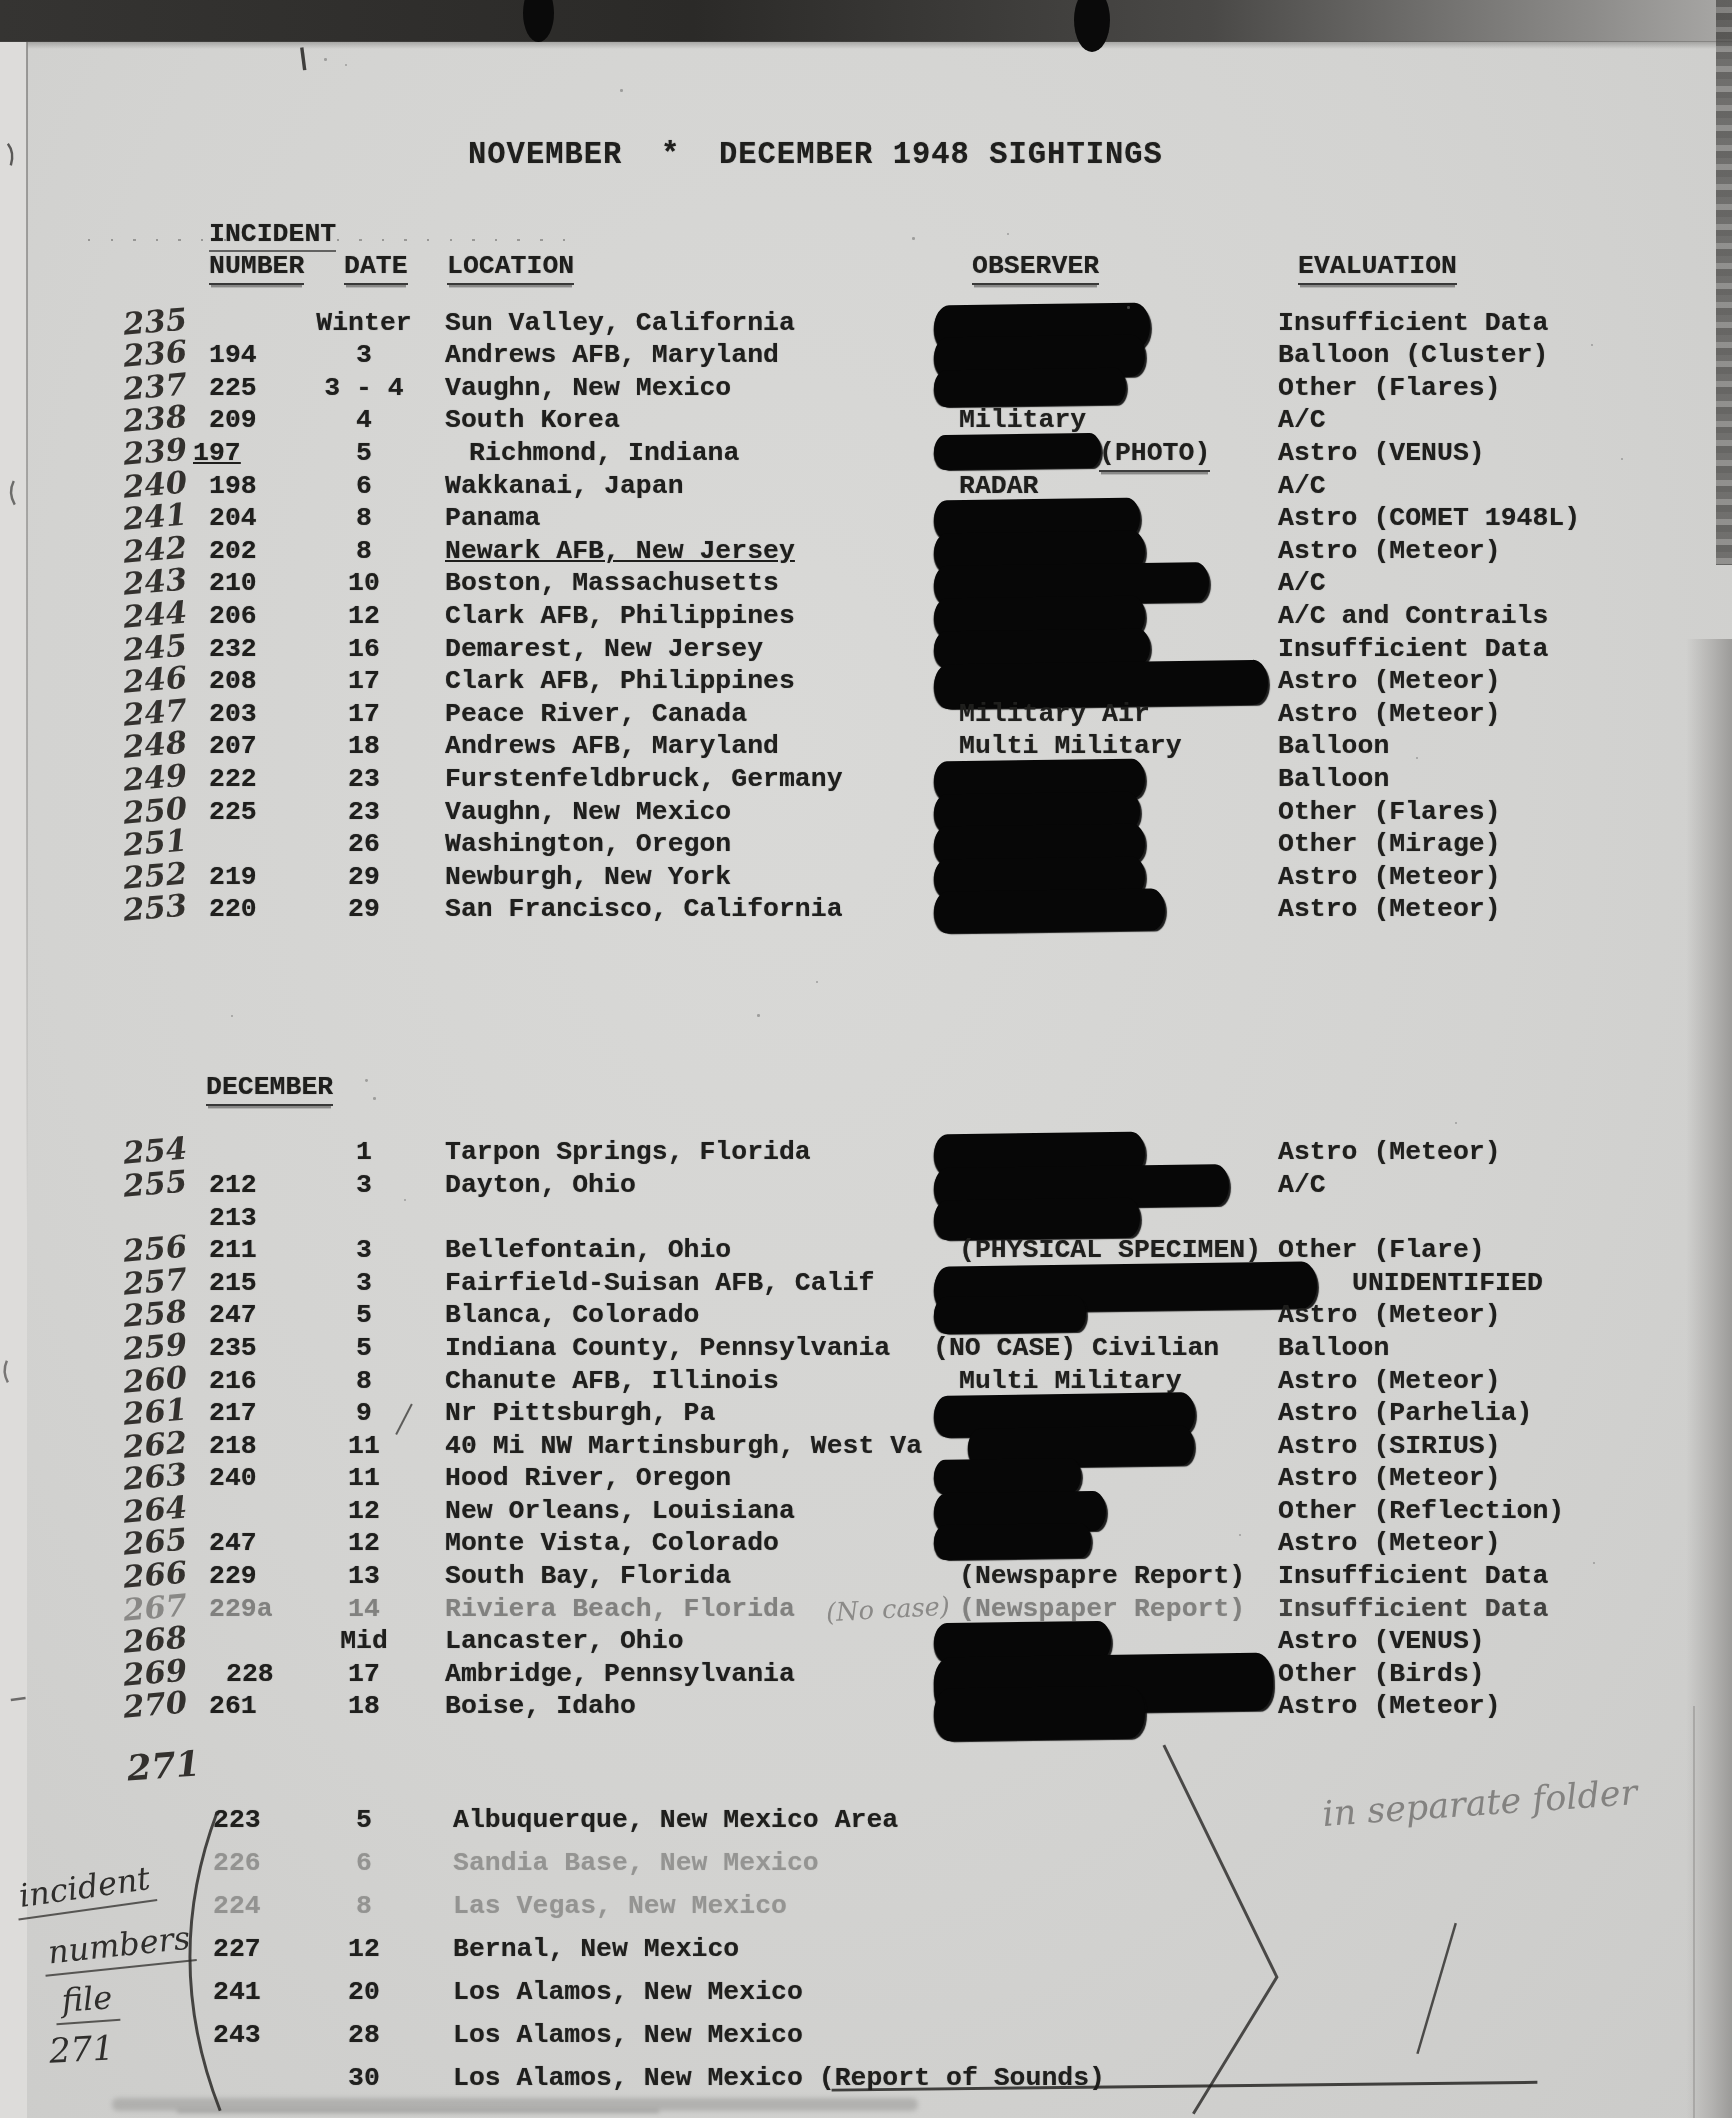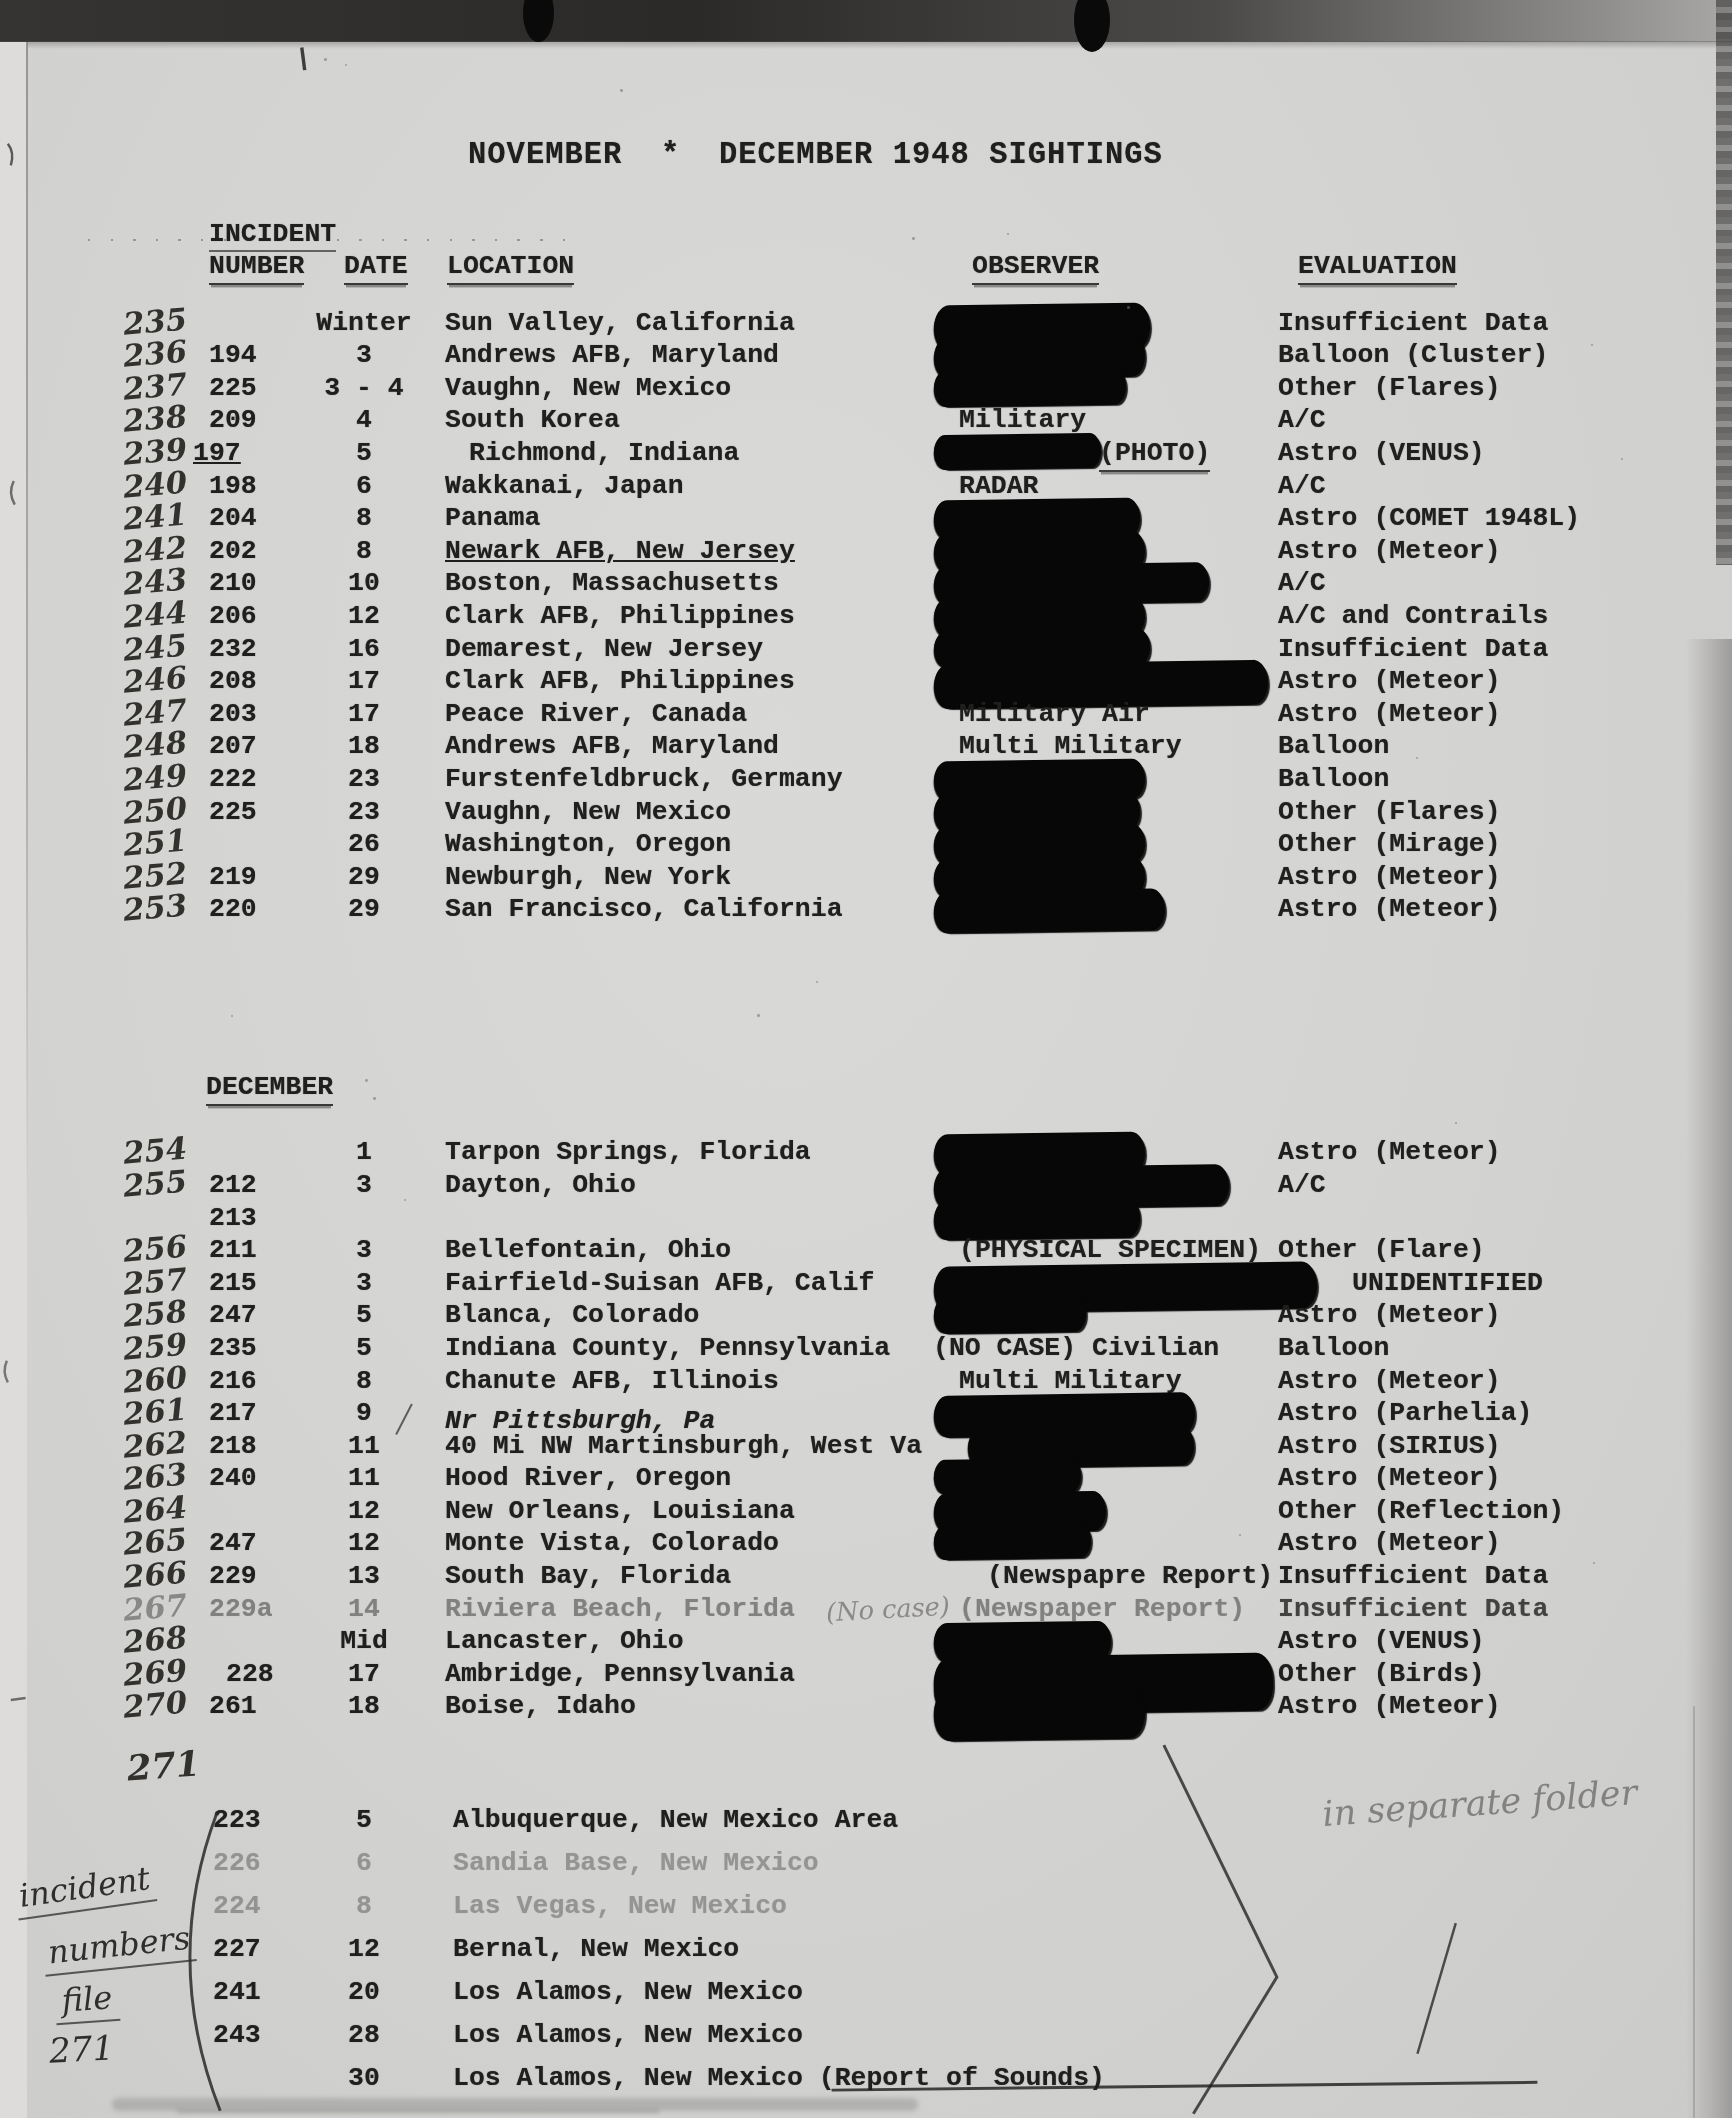--- a/index.html
+++ b/index.html
@@ -266,21 +266,21 @@
         <span class="typed" style="left: 209px; top: 0px;">216</span>
         <span class="typed" style="left: 295px; top: 0px; width: 138px; text-align: center;">8</span>
         <span class="typed" style="left: 445px; top: 0px;">Chanute AFB, Illinois</span>
         <span class="typed" style="left: 959px; top: 0px;">Multi Military</span>
         <span class="typed eval-strong" style="left: 1278px; top: 0px;">Astro (Meteor)</span>
       </div>
       <div class="row" style="top: 1400px;">
         <span class="hand" style="left: 103px; top: -2.9px; width: 84px; text-align: right; transform: rotate(-5deg);">261</span>
         <span class="typed" style="left: 209px; top: 0px;">217</span>
         <span class="typed" style="left: 295px; top: 0px; width: 138px; text-align: center;">9</span>
-        <span class="typed" style="left: 445px; top: 8px; font-style: italic;">Nr Pittsburgh, Pa</span>
+        <span class="typed" style="left: 445px; top: 0px;">Nr Pittsburgh, Pa</span>
         <div class="blob" style="left: 934px; top: -5.9px; width: 261px; height: 42px; transform: rotate(-0.8deg);"></div>
         <span class="typed eval-strong" style="left: 1278px; top: 0px;">Astro (Parhelia)</span>
       </div>
       <div class="row" style="top: 1433px;">
         <span class="hand" style="left: 103px; top: -2.9px; width: 84px; text-align: right; transform: rotate(-5deg);">262</span>
         <span class="typed" style="left: 209px; top: 0px;">218</span>
         <span class="typed" style="left: 295px; top: 0px; width: 138px; text-align: center;">11</span>
         <span class="typed" style="left: 445px; top: 0px;">40 Mi NW Martinsburgh, West Va</span>
         <div class="blob" style="left: 968px; top: -5.9px; width: 226px; height: 40px; transform: rotate(-0.8deg);"></div>
         <span class="typed eval-strong" style="left: 1278px; top: 0px;">Astro (SIRIUS)</span>
@@ -306,21 +306,21 @@
         <span class="typed" style="left: 295px; top: 0px; width: 138px; text-align: center;">12</span>
         <span class="typed" style="left: 445px; top: 0px;">Monte Vista, Colorado</span>
         <div class="blob" style="left: 934px; top: -5.9px; width: 157px; height: 35px; transform: rotate(-0.8deg);"></div>
         <span class="typed eval-strong" style="left: 1278px; top: 0px;">Astro (Meteor)</span>
       </div>
       <div class="row" style="top: 1563px;">
         <span class="hand" style="left: 103px; top: -2.9px; width: 84px; text-align: right; transform: rotate(-5deg);">266</span>
         <span class="typed" style="left: 209px; top: 0px;">229</span>
         <span class="typed" style="left: 295px; top: 0px; width: 138px; text-align: center;">13</span>
         <span class="typed" style="left: 445px; top: 0px;">South Bay, Florida</span>
-        <span class="typed" style="left: 959px; top: 0px; margin-left: 28px;">(Newspapre Report)</span>
+        <span class="typed" style="left: 959px; top: 0px;">(Newspapre Report)</span>
         <span class="typed eval-strong" style="left: 1278px; top: 0px;">Insufficient Data</span>
       </div>
       <div class="row faded" style="top: 1596px;">
         <span class="hand" style="left: 103px; top: -2.9px; width: 84px; text-align: right; transform: rotate(-5deg);">267</span>
         <span class="typed" style="left: 209px; top: 0px;">229a</span>
         <span class="typed" style="left: 295px; top: 0px; width: 138px; text-align: center;">14</span>
         <span class="typed" style="left: 445px; top: 0px;">Riviera Beach, Florida</span>
         <span class="cursive" style="left: 826px; top: -2px; font-size: 25.6px; color: rgb(139, 138, 136); transform: rotate(-3deg);">(No case)</span>
         <span class="typed" style="left: 959px; top: 0px;">(Newspaper Report)</span>
         <span class="typed eval-strong" style="left: 1278px; top: 0px;">Insufficient Data</span>

